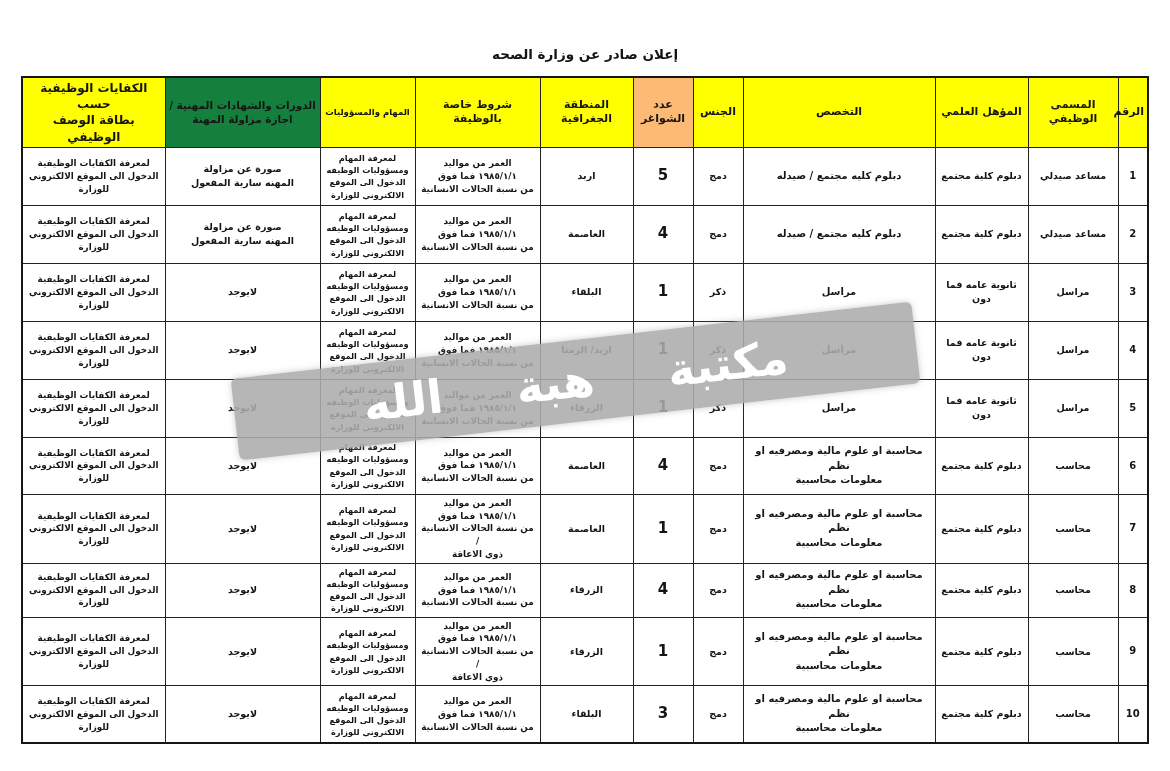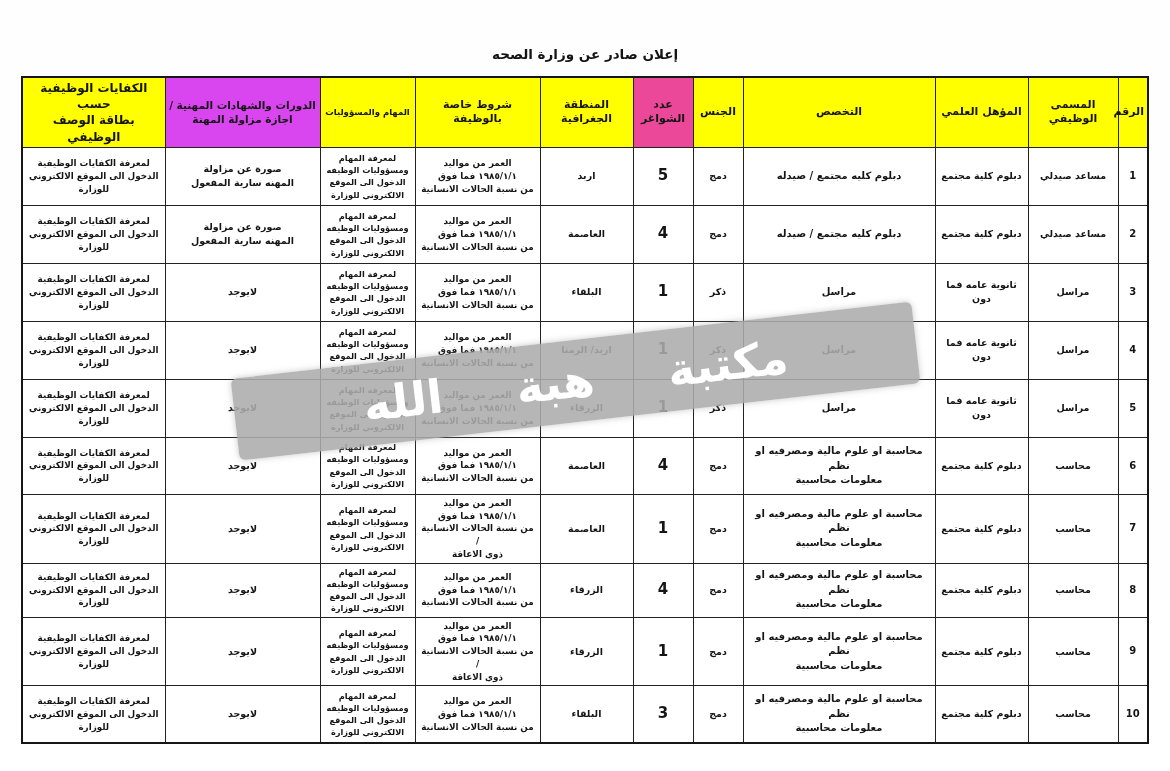--- a/index.html
+++ b/index.html
@@ -109,27 +109,27 @@
         <col style="width: 155px;">
         <col style="width: 143px;">
       </colgroup>
     <thead>
       <tr>
           <th style="background: rgb(255, 255, 0);">الرقم</th>
           <th style="background: rgb(255, 255, 0);">المسمى الوظيفي</th>
           <th style="background: rgb(255, 255, 0);">المؤهل العلمي</th>
           <th style="background: rgb(255, 255, 0);">التخصص</th>
           <th style="background: rgb(255, 255, 0); margin-left: 40px;">الجنس</th>
-          <th style="background: #ec4899;">عدد
+          <th style="background: #fdba74;">عدد
 الشواغر</th>
           <th style="background: rgb(255, 255, 0);">المنطقة
 الجغرافية</th>
           <th style="background: rgb(255, 255, 0);">شروط خاصة بالوظيفة</th>
           <th style="background: rgb(255, 255, 0);">المهام والمسؤوليات</th>
-          <th style="background: #d946ef;">الدورات والشهادات المهنية /
+          <th style="background: #15803d;">الدورات والشهادات المهنية /
 اجازة مزاولة المهنة</th>
           <th style="background: rgb(255, 255, 0);">الكفايات الوظيفية حسب
 بطاقة الوصف الوظيفي</th>
         </tr>
     </thead>
     <tbody>
         <tr style="height: 58px;">
           <td>1</td>
           <td>مساعد صيدلي</td>
           <td>دبلوم كلية مجتمع</td>

